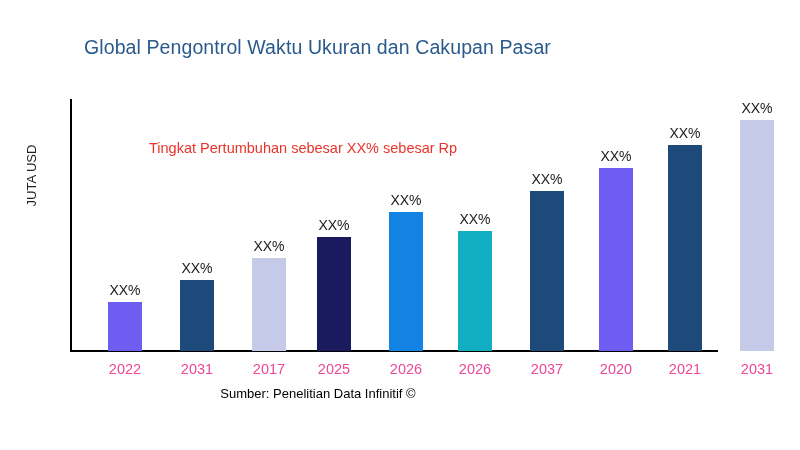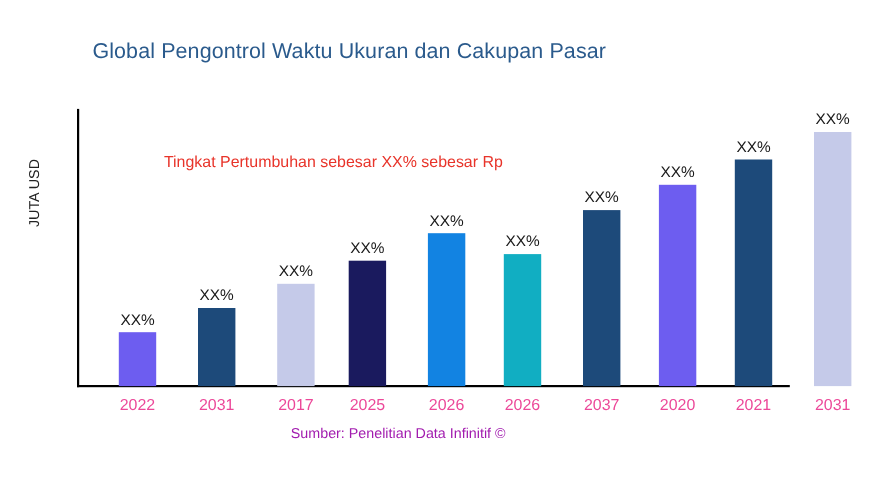--- a/index.html
+++ b/index.html
@@ -115,22 +115,21 @@
     white-space: nowrap;
   }
 
   #source-caption {
     position: absolute;
     left: 0;
     top: 386px;
     width: 636px;
     text-align: center;
     font-size: 13px;
-    color: #a21caf;
-    padding-left: 44px;
+    color: #000000;
   }
 </style>
 </head>
 <body>
 
 <div id="chart-figure">
 
   <div id="chart-title">Global Pengontrol Waktu Ukuran dan Cakupan Pasar</div>
 
   <div id="y-axis-label">JUTA USD</div>

